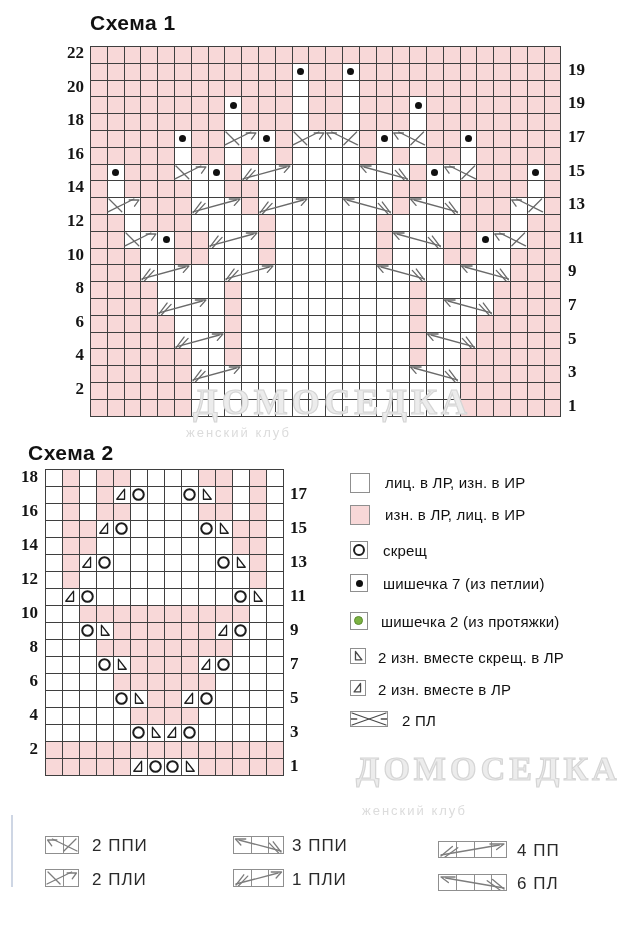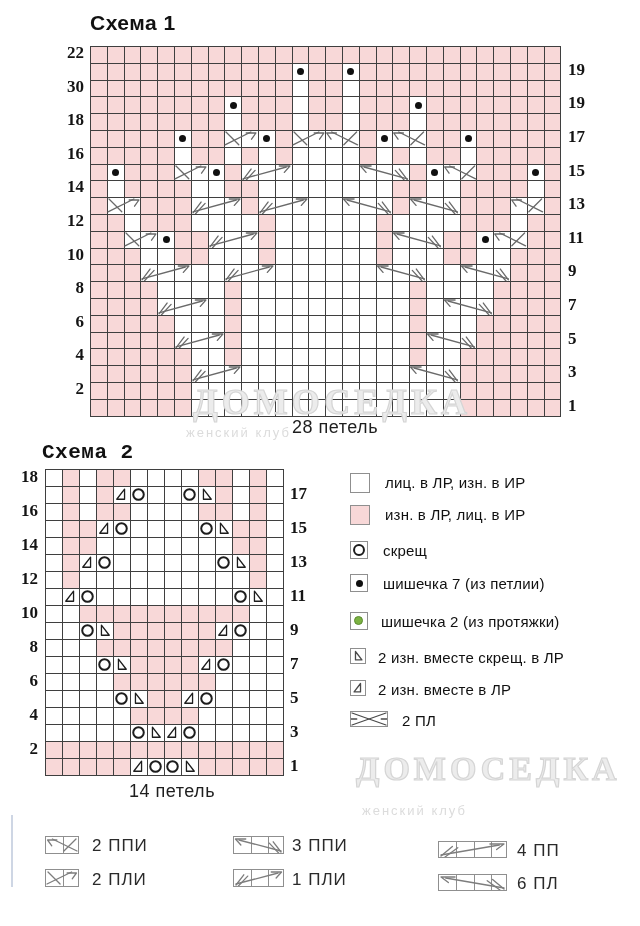--- a/index.html
+++ b/index.html
@@ -832,21 +832,21 @@
           <line x1="4.5360000000000005" y1="16.8" x2="14.112000000000004" y2="6.384"></line>
           <polyline points="38.304,2 48.888000000000005,2 43.344,8.4"></polyline>
         </svg></div>
       <div class="sym" style="left:409.2px;top:365.2px;width:50.400000000000006px;height:16.8px;z-index:2;"><svg xmlns="http://www.w3.org/2000/svg" width="50.400000000000006" height="16.8" viewBox="0 0 50.400000000000006 16.8" fill="none" stroke="#6a6a6a" stroke-width="1.3" stroke-linecap="round" stroke-linejoin="round">
           <line x1="48.400000000000006" y1="14.8" x2="5.040000000000001" y2="3"></line>
           <line x1="48.400000000000006" y1="15.8" x2="40.32000000000001" y2="5.04"></line>
           <line x1="45.864000000000004" y1="16.8" x2="36.288000000000004" y2="6.384"></line>
           <polyline points="12.096,2 1.512,2 7.056000000000002,8.4"></polyline>
         </svg></div>
       <div class="rownum" style="left:44px;top:45px;width:40px;height:16.8px;line-height:16.8px;text-align:right;">22</div>
-      <div class="rownum" style="left:44px;top:78.6px;width:40px;height:16.8px;line-height:16.8px;text-align:right;">30</div>
+      <div class="rownum" style="left:44px;top:78.6px;width:40px;height:16.8px;line-height:16.8px;text-align:right;">20</div>
       <div class="rownum" style="left:44px;top:112.2px;width:40px;height:16.8px;line-height:16.8px;text-align:right;">18</div>
       <div class="rownum" style="left:44px;top:145.8px;width:40px;height:16.8px;line-height:16.8px;text-align:right;">16</div>
       <div class="rownum" style="left:44px;top:179.4px;width:40px;height:16.8px;line-height:16.8px;text-align:right;">14</div>
       <div class="rownum" style="left:44px;top:213px;width:40px;height:16.8px;line-height:16.8px;text-align:right;">12</div>
       <div class="rownum" style="left:44px;top:246.60000000000002px;width:40px;height:16.8px;line-height:16.8px;text-align:right;">10</div>
       <div class="rownum" style="left:44px;top:280.20000000000005px;width:40px;height:16.8px;line-height:16.8px;text-align:right;">8</div>
       <div class="rownum" style="left:44px;top:313.8px;width:40px;height:16.8px;line-height:16.8px;text-align:right;">6</div>
       <div class="rownum" style="left:44px;top:347.40000000000003px;width:40px;height:16.8px;line-height:16.8px;text-align:right;">4</div>
       <div class="rownum" style="left:44px;top:381px;width:40px;height:16.8px;line-height:16.8px;text-align:right;">2</div>
       <div class="rownum" style="left:568px;top:61.8px;width:40px;height:16.8px;line-height:16.8px;text-align:left;">19</div>
@@ -854,23 +854,22 @@
       <div class="rownum" style="left:568px;top:129px;width:40px;height:16.8px;line-height:16.8px;text-align:left;">17</div>
       <div class="rownum" style="left:568px;top:162.60000000000002px;width:40px;height:16.8px;line-height:16.8px;text-align:left;">15</div>
       <div class="rownum" style="left:568px;top:196.20000000000002px;width:40px;height:16.8px;line-height:16.8px;text-align:left;">13</div>
       <div class="rownum" style="left:568px;top:229.8px;width:40px;height:16.8px;line-height:16.8px;text-align:left;">11</div>
       <div class="rownum" style="left:568px;top:263.4px;width:40px;height:16.8px;line-height:16.8px;text-align:left;">9</div>
       <div class="rownum" style="left:568px;top:297px;width:40px;height:16.8px;line-height:16.8px;text-align:left;">7</div>
       <div class="rownum" style="left:568px;top:330.6px;width:40px;height:16.8px;line-height:16.8px;text-align:left;">5</div>
       <div class="rownum" style="left:568px;top:364.2px;width:40px;height:16.8px;line-height:16.8px;text-align:left;">3</div>
       <div class="rownum" style="left:568px;top:397.8px;width:40px;height:16.8px;line-height:16.8px;text-align:left;">1</div>
     </div>
-  <div class="blabel" style="left:240px;top:417px;width:190px;">28 петель</div>
 
-  <div class="title" style="left:42px;top:441px;font-family:Liberation Mono, monospace;">Схема 2</div>
+  <div class="title" style="left:28px;top:441px;">Схема 2</div>
   <div id="s2">
       <div class="grid" style="left:45px;top:469px;width:238px;height:306px;">
         <div class="cell w" style="left:0px;top:0px;width:17px;height:17px;"></div>
         <div class="cell p" style="left:17px;top:0px;width:17px;height:17px;"></div>
         <div class="cell w" style="left:34px;top:0px;width:17px;height:17px;"></div>
         <div class="cell p" style="left:51px;top:0px;width:17px;height:17px;"></div>
         <div class="cell p" style="left:68px;top:0px;width:17px;height:17px;"></div>
         <div class="cell w" style="left:85px;top:0px;width:17px;height:17px;"></div>
         <div class="cell w" style="left:102px;top:0px;width:17px;height:17px;"></div>
         <div class="cell w" style="left:119px;top:0px;width:17px;height:17px;"></div>
@@ -1239,21 +1238,20 @@
       <div class="rownum" style="left:290px;top:485px;width:40px;height:17px;line-height:17px;text-align:left;">17</div>
       <div class="rownum" style="left:290px;top:519px;width:40px;height:17px;line-height:17px;text-align:left;">15</div>
       <div class="rownum" style="left:290px;top:553px;width:40px;height:17px;line-height:17px;text-align:left;">13</div>
       <div class="rownum" style="left:290px;top:587px;width:40px;height:17px;line-height:17px;text-align:left;">11</div>
       <div class="rownum" style="left:290px;top:621px;width:40px;height:17px;line-height:17px;text-align:left;">9</div>
       <div class="rownum" style="left:290px;top:655px;width:40px;height:17px;line-height:17px;text-align:left;">7</div>
       <div class="rownum" style="left:290px;top:689px;width:40px;height:17px;line-height:17px;text-align:left;">5</div>
       <div class="rownum" style="left:290px;top:723px;width:40px;height:17px;line-height:17px;text-align:left;">3</div>
       <div class="rownum" style="left:290px;top:757px;width:40px;height:17px;line-height:17px;text-align:left;">1</div>
     </div>
-  <div class="blabel" style="left:77px;top:781px;width:190px;">14 петель</div>
 
   <div id="legend">
       <div class="lgbox" style="left:350px;top:473px;width:20px;height:20px;"></div>
       <div class="lgtext" style="left:385px;top:474px;">лиц. в ЛР, изн. в ИР</div>
       <div class="lgbox pinkbg" style="left:350px;top:505px;width:20px;height:20px;"></div>
       <div class="lgtext" style="left:385px;top:506px;">изн. в ЛР, лиц. в ИР</div>
       <div class="lgbox" style="left:350px;top:541px;width:18px;height:18px;"><svg xmlns="http://www.w3.org/2000/svg" width="16" height="16" viewBox="0 0 16 16" fill="none" stroke="#1c1c1c" stroke-width="1.3" stroke-linecap="round" stroke-linejoin="round">
           <circle cx="8" cy="8" r="4.96" stroke-width="2"></circle>
         </svg></div>
       <div class="lgtext" style="left:383px;top:542px;">скрещ</div>

